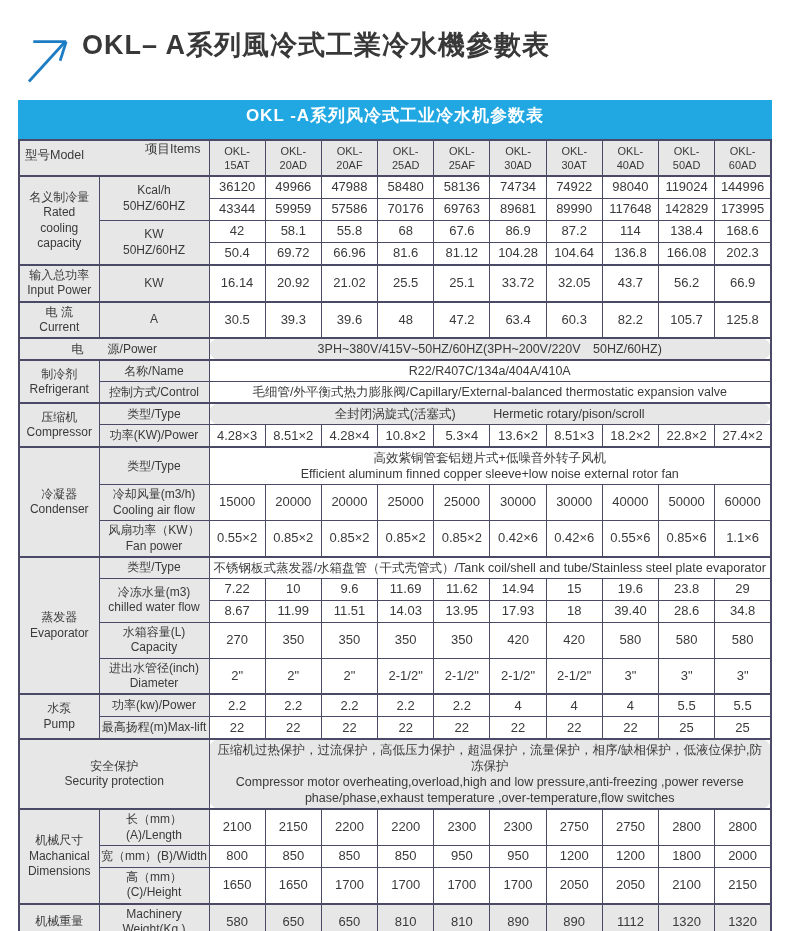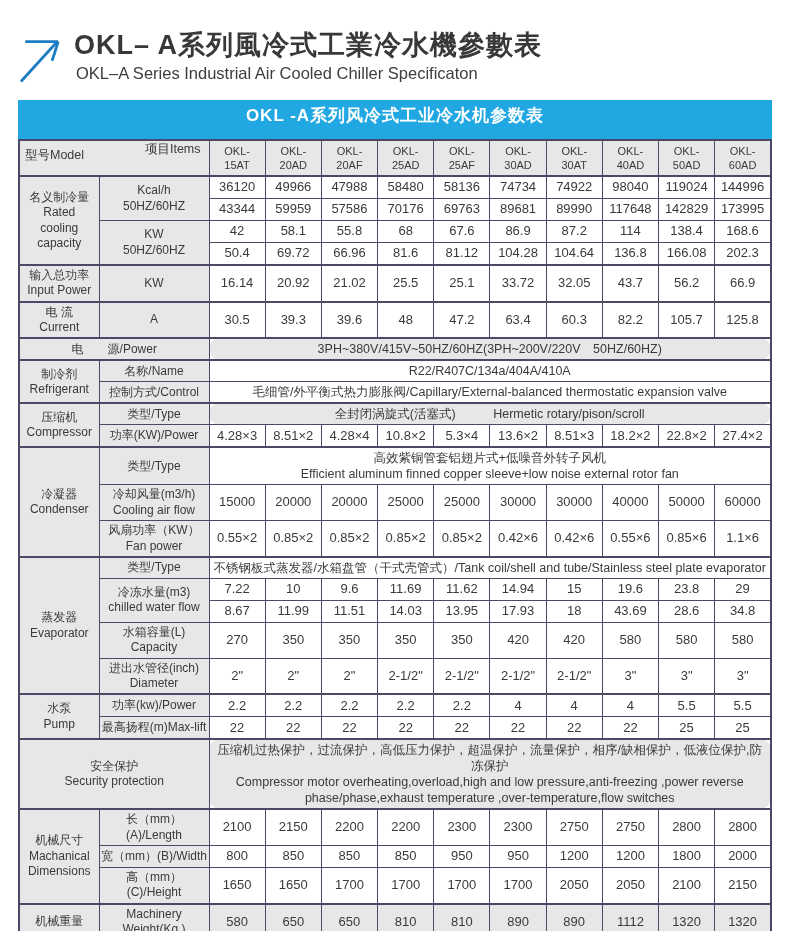--- a/index.html
+++ b/index.html
@@ -8,21 +8,21 @@
     --cell-gray:#e7e7e7;
     --border:#4a4a66;
     --text:#3a3a3a;
     --bottom-gray:#d9d9d9;
   }
   html,body{margin:0;padding:0;background:#ffffff;}
   body{width:790px;font-family:"Liberation Sans","DejaVu Sans",sans-serif;color:var(--text);}
   .page{position:relative;width:790px;min-height:931px;background:#fff;overflow:hidden;}
 
   
-  .doc-header{display:flex;align-items:flex-start;padding:28px 0 6px 14px;}
+  .doc-header{display:flex;align-items:flex-start;padding:28px 0 6px 14px;margin-left:8px;}
   .logo{width:52px;height:58px;flex:0 0 auto;margin-right:8px;margin-top:2px;}
   .titles{padding-top:2px;}
   .title-zh{margin:0;font-size:27px;font-weight:bold;letter-spacing:1px;color:#383838;line-height:1.15;}
   .title-en{margin:3px 0 0 2px;font-size:16.5px;font-weight:normal;color:#3d3d3d;line-height:1.1;}
 
   
   .table-wrap{margin:6px 18px 0 18px;}
   .table-title{background:var(--accent-blue);color:#ffffff;text-align:center;font-size:17px;font-weight:bold;padding:4px 0 12px 0;letter-spacing:1px;}
   table{border-collapse:collapse;width:100%;table-layout:fixed;border:2px solid var(--border);}
   col.c1{width:80px;} col.c2{width:110px;}
@@ -49,21 +49,20 @@
 <div class="page">
 
   <div class="doc-header">
     <svg class="logo" viewBox="0 0 60 64">
       <line x1="13" y1="12" x2="51" y2="12" stroke="#1c7dc4" stroke-width="3.2"></line>
       <line x1="51" y1="12" x2="44" y2="34" stroke="#1c7dc4" stroke-width="3.2"></line>
       <line x1="8" y1="58" x2="49" y2="13" stroke="#1c7dc4" stroke-width="3.2"></line>
     </svg>
     <div class="titles">
       <h1 class="title-zh">OKL– A系列風冷式工業冷水機參數表</h1>
-      <h2 class="title-en">OKL–A Series Industrial Air Cooled Chiller Specificaton</h2>
     </div>
   </div>
 
   <div class="table-wrap">
     <div class="table-title">OKL -A系列风冷式工业冷水机参数表</div>
     <table>
       <colgroup>
         <col class="c1">
           <col class="c2">
         <col>
@@ -276,21 +275,21 @@
             <td class="val">29</td>
           </tr>
           <tr>
             <td class="val">8.67</td>
             <td class="val">11.99</td>
             <td class="val">11.51</td>
             <td class="val">14.03</td>
             <td class="val">13.95</td>
             <td class="val">17.93</td>
             <td class="val">18</td>
-            <td class="val">43.69</td>
+            <td class="val">39.40</td>
             <td class="val">28.6</td>
             <td class="val">34.8</td>
           </tr>
           <tr>
             <td class="lab">水箱容量(L)
 Capacity</td>
             <td class="val">270</td>
             <td class="val">350</td>
             <td class="val">350</td>
             <td class="val">350</td>

